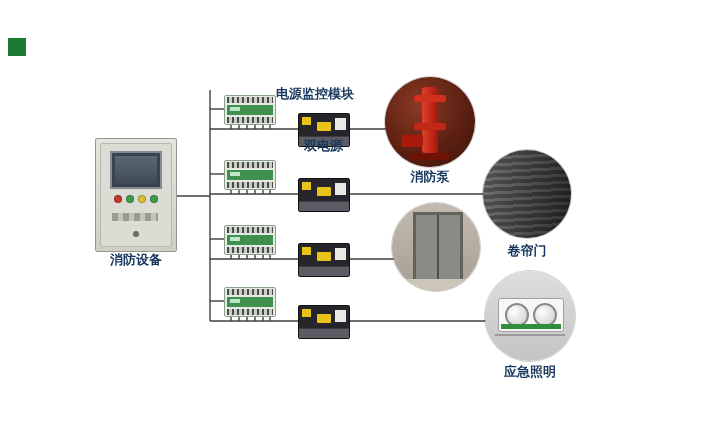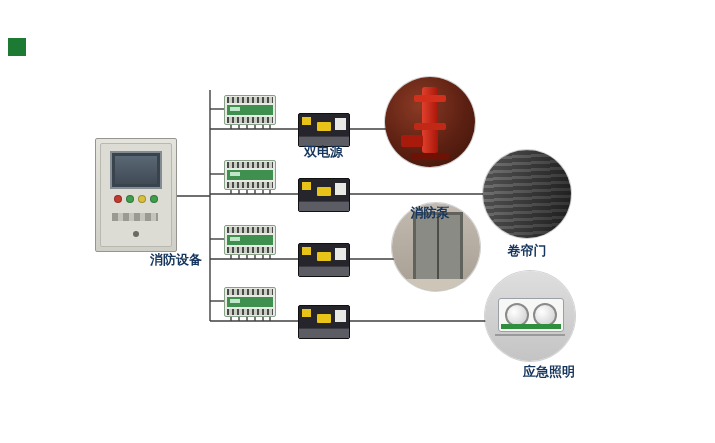--- a/index.html
+++ b/index.html
@@ -73,26 +73,26 @@
   #em .box{position:absolute;left:13px;top:27px;width:64px;height:32px;background:#f7f7f5;
         border:1px solid #9aa0a6;border-radius:3px;}
   #em .lamp{position:absolute;top:4px;width:20px;height:20px;border-radius:50%;
         background:radial-gradient(circle at 35% 35%,#ffffff,#c9c9c9);border:2px solid #8a8a8a;}
   #em .lamp.l{left:6px;} #em .lamp.r{left:34px;}
   #em .strip{position:absolute;left:2px;right:2px;bottom:2px;height:5px;background:#2f8f3e;}
   #em .shelf{position:absolute;left:10px;top:63px;width:70px;height:2px;background:#9a9a9a;}
 
   
   #lbl-module{left:276px;top:86px;}
-  #lbl-dual{left:304px;top:144px;}
-  #lbl-pump{left:385px;top:169px;width:90px;margin-top:36px;}
+  #lbl-dual{left:304px;top:138px;}
+  #lbl-pump{left:385px;top:169px;width:90px;}
   #lbl-shutter{left:483px;top:243px;width:88px;}
   #lbl-elevator{left:392px;top:294px;width:88px;}
-  #lbl-em{left:485px;top:364px;width:90px;text-align:right;}
-  #system-title{left:70px;top:252px;width:132px;text-align:right;}
+  #lbl-em{left:485px;top:364px;width:90px;}
+  #system-title{left:70px;top:252px;width:132px;text-align:center;}
 </style>
 </head>
 <body>
 
 <div id="canvas">
 
   <svg class="wires" viewBox="0 0 715 443" stroke="#3f3f3f" stroke-width="1.4">
     <g>
       <line x1="175" y1="196" x2="210" y2="196"></line>
     </g>
@@ -235,18 +235,19 @@
 
   <div class="photo" id="em">
     <div class="box">
       <div class="lamp l"></div>
       <div class="lamp r"></div>
       <div class="strip"></div>
     </div>
     <div class="shelf"></div>
   </div>
 
+  <div class="lbl" id="lbl-module">电源监控模块</div>
   <div class="lbl" id="lbl-dual">双电源</div>
   <div class="lbl ctr" id="lbl-pump">消防泵</div>
   <div class="lbl ctr" id="lbl-shutter">卷帘门</div>
   <div class="lbl ctr" id="lbl-em">应急照明</div>
 
 </div>
 
 </body></html>

